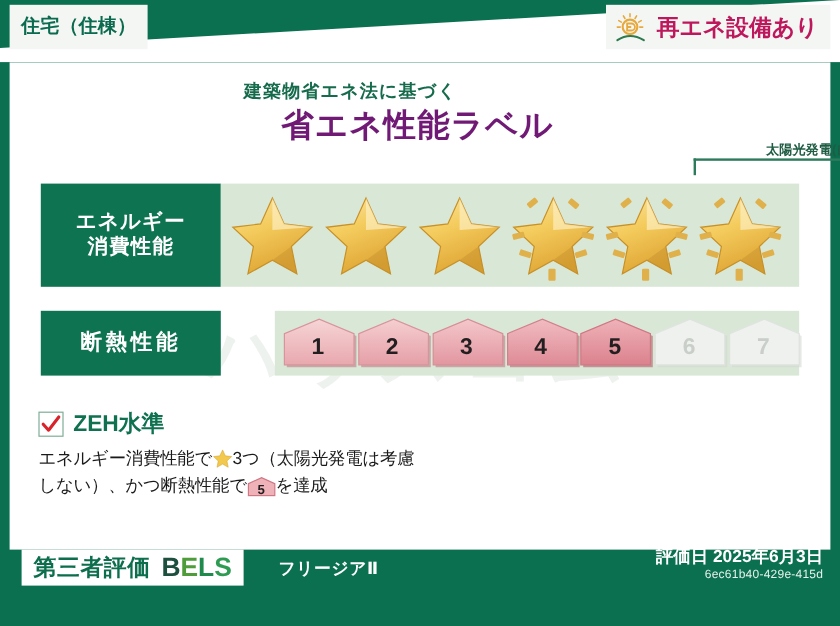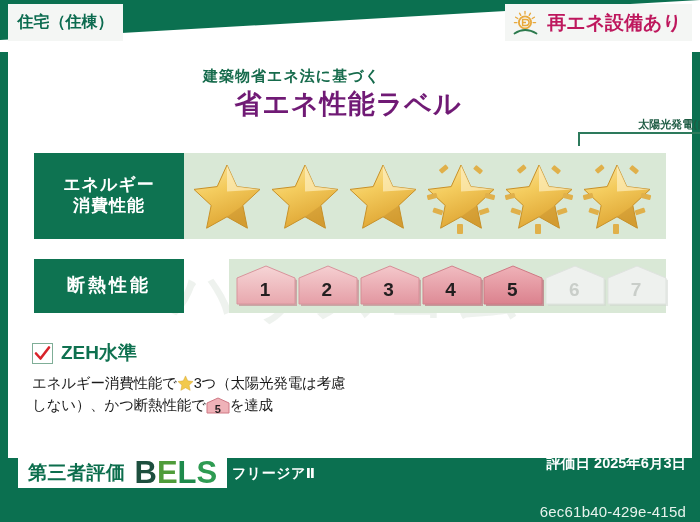--- a/index.html
+++ b/index.html
@@ -239,40 +239,39 @@
     position: absolute; left: 18px; top: 12px;
     height: 30px; padding: 0 10px;
     background: #ffffff;
     display: flex; align-items: center; gap: 9px;
   }
   .bels-box .jp {
     font-size: 19px; font-weight: bold; color: #0c6e4d;
     letter-spacing: 0.5px;
   }
   .bels-box .bels {
-    font-size: 31px; font-weight: bold; letter-spacing: 0px;
+    font-size: 22px; font-weight: bold; letter-spacing: 0px;
   }
   .bels .b1 { color: #1d4f3e; }
   .bels .b2 { color: #4f9c3a; }
   .bels .b3 { color: #1e8a4c; }
   .bels .b4 { color: #2e9b52; }
   .prop-name {
     position: absolute; left: 232px; top: 19px;
     font-size: 14px; color: #ffffff; font-weight: bold;
     letter-spacing: 0.5px;
   }
   .eval-date {
     position: absolute; right: 14px; top: 8px;
     font-size: 14.5px; color: #ffffff; font-weight: bold;
   }
   .eval-id {
     position: absolute; right: 14px; top: 28px;
-    font-size: 15px; color: #e7f2ec; font-weight: normal;
+    font-size: 10px; color: #e7f2ec; font-weight: normal;
     letter-spacing: 0.2px;
-    margin-top: 29px;
   }
 </style>
 </head>
 <body>
 
 <div id="label-root">
 
   <div class="top-bar">
     <div class="diag-wedge"></div>
 

